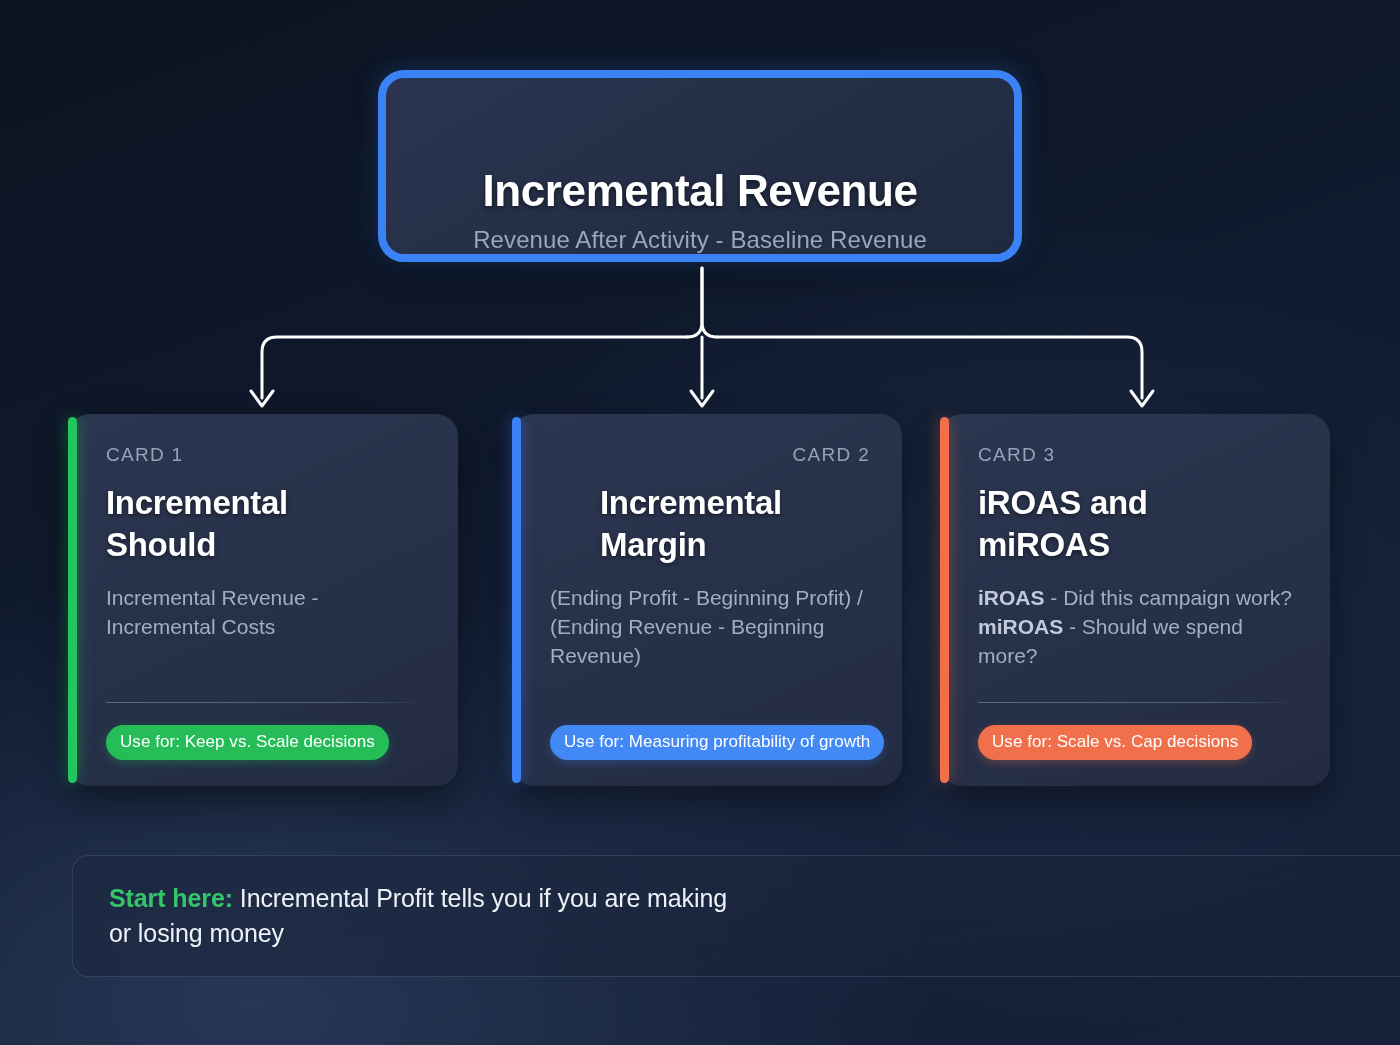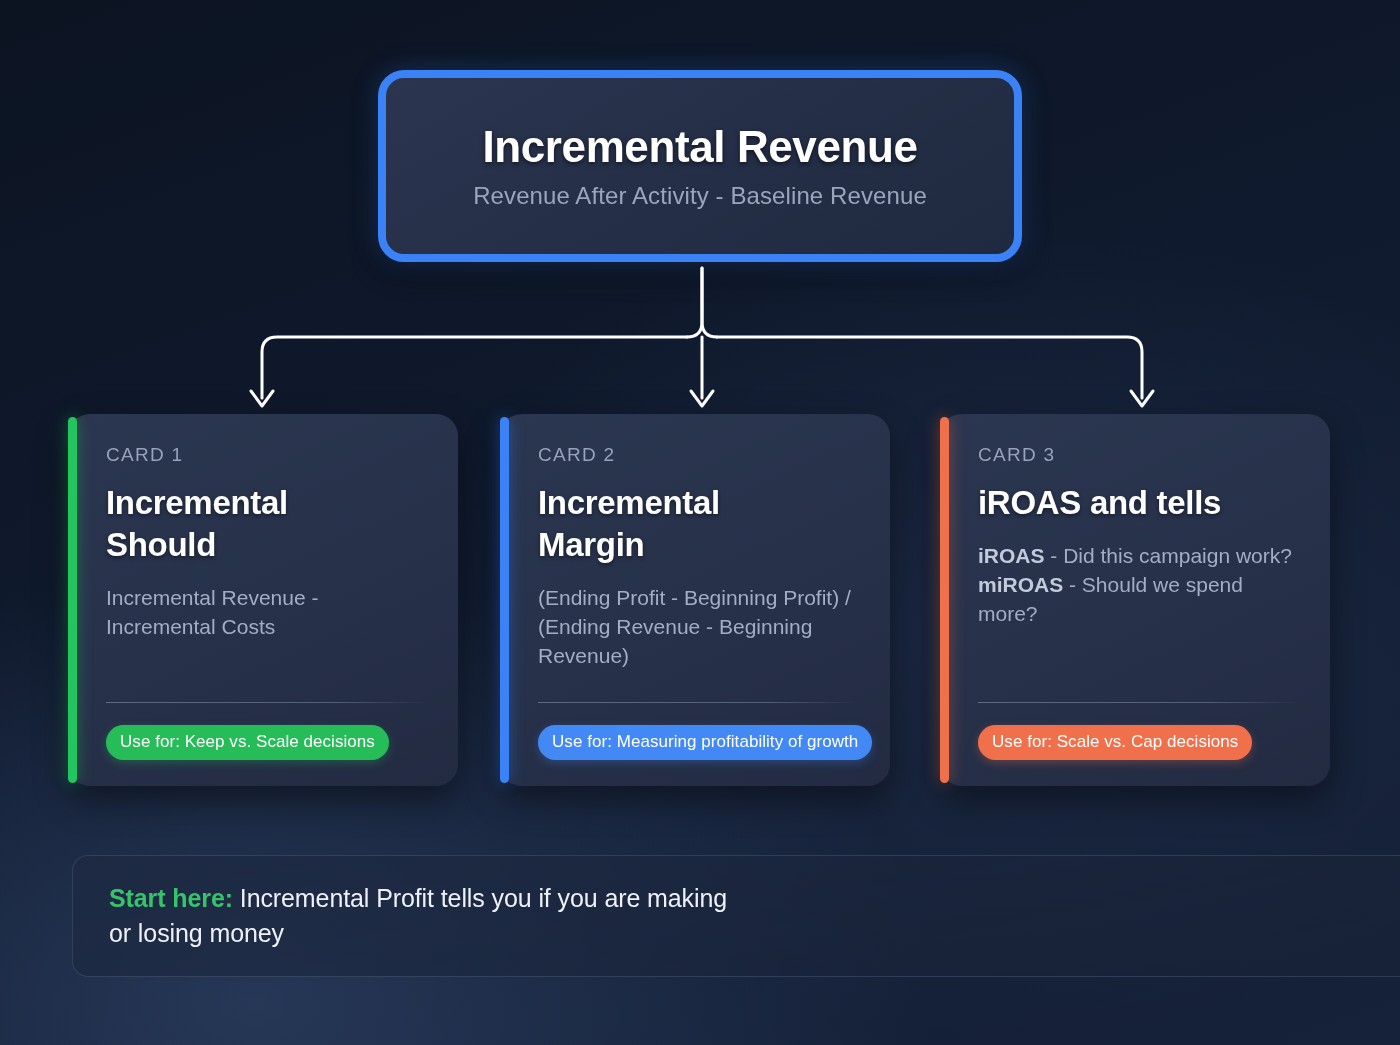--- a/index.html
+++ b/index.html
@@ -42,21 +42,21 @@
     top: 70px;
     width: 644px;
     height: 192px;
     border: 8px solid #3b82f6;
     border-radius: 26px;
     background: linear-gradient(150deg, #2b3550 0%, #242e46 55%, #1f293f 100%);
     box-shadow: 0 0 26px rgba(59,130,246,0.28), 0 10px 28px rgba(0,0,0,0.45);
     display: flex;
     flex-direction: column;
     align-items: center;
-    justify-content: center;
+    justify-content: flex-end;
     gap: 10px;
   }
   #root-title {
     font-size: 44px;
     font-weight: 700;
     color: #ffffff;
     letter-spacing: -0.4px;
     text-shadow: 0 2px 5px rgba(0,0,0,0.55);
   }
   #root-subtitle {
@@ -83,21 +83,21 @@
     width: 390px;
     height: 372px;
     border-radius: 22px;
     background: linear-gradient(155deg, #2b3650 0%, #27314a 50%, #222b42 100%);
     box-shadow: 0 14px 34px rgba(0,0,0,0.42);
     padding: 30px 32px 26px 38px;
     display: flex;
     flex-direction: column;
   }
   #card-1 { left: 68px; }
-  #card-2 { left: 500px; }
+  #card-2 { left: 512px; align-items: flex-end; }
   #card-3 { left: 940px; }
 
   .card-accent {
     position: absolute;
     left: 0;
     top: 3px;
     bottom: 3px;
     width: 9px;
     border-radius: 9px;
   }
@@ -227,21 +227,21 @@
     <div class="card-title">Incremental Margin</div>
     <div class="card-body">(Ending Profit - Beginning Profit) / (Ending Revenue - Beginning Revenue)</div>
     <div class="card-spacer"></div>
     <div class="card-divider"></div>
     <div class="card-badge">Use for: Measuring profitability of growth</div>
   </div>
 
   <div class="card" id="card-3">
     <div class="card-accent"></div>
     <div class="card-eyebrow">CARD 3</div>
-    <div class="card-title">iROAS and tells</div>
+    <div class="card-title">iROAS and miROAS</div>
     <div class="card-body" id="card-3-body"><b>iROAS</b><span> - Did this campaign work?</span><br><b>miROAS</b><span> - Should we spend more?</span></div>
     <div class="card-spacer"></div>
     <div class="card-divider"></div>
     <div class="card-badge">Use for: Scale vs. Cap decisions</div>
   </div>
 
   <div id="footer">
     <div class="footer-note" id="footer-note-1">
       <span class="footer-lead" id="footer-lead-1">Start here:</span><span> Incremental Profit tells you if you are making or losing money</span>
     </div>

